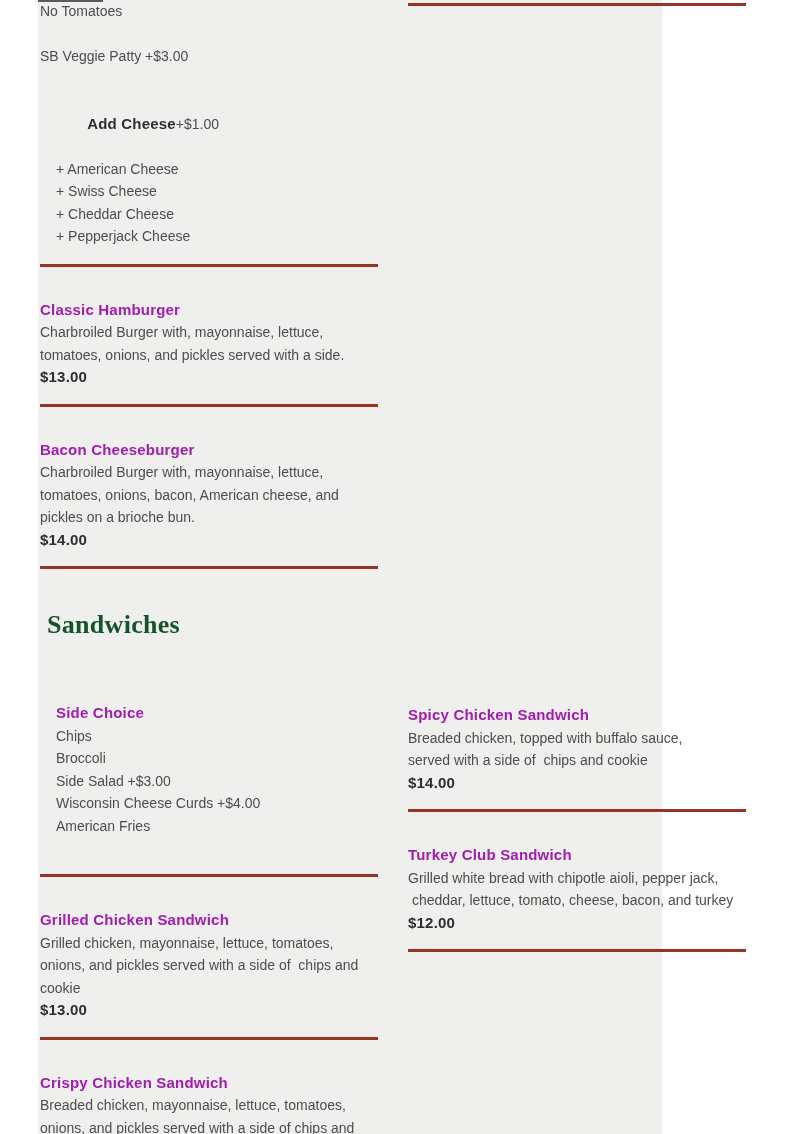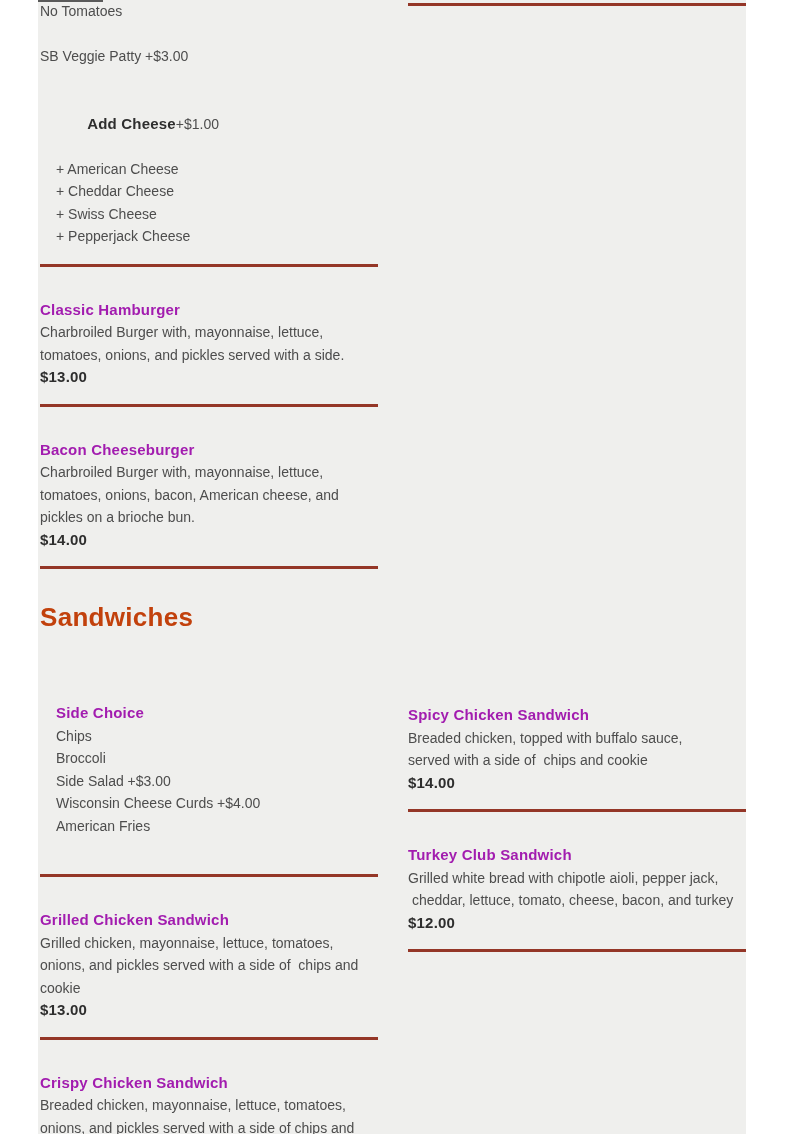--- a/index.html
+++ b/index.html
@@ -12,21 +12,21 @@
     overflow: hidden;
     position: relative;
     background: #ffffff;
     font-family: "Liberation Sans", sans-serif;
     color: #4d4d4d;
   }
   .panel {
     position: absolute;
     left: 38px;
     top: 0;
-    width: 708px;
+    width: 624px;
     height: 1134px;
     background: #efefed;
   }
   .cutoff-fragment {
     position: absolute;
     left: 0px;
     top: 0;
     width: 65px;
     height: 2px;
     background: #3f3f3f;
@@ -82,23 +82,24 @@
   .divider.mt-xl { margin-top: 37px; }
   .divider.flush { margin: 3px 0 0 0; }
 
   .section-heading {
     position: absolute;
     left: 2px;
     top: 601px;
     font-size: 26px;
     line-height: 33px;
     font-weight: bold;
-    color: #c2410c;
+    color: #14532d;
     letter-spacing: 0.3px;
-    margin: 0;
+    margin: 7px;
+    font-family: Liberation Serif, serif;
   }
 </style>
 </head>
 <body>
 
 <div class="panel">
 
   <div class="cutoff-fragment"></div>
 
   <div class="col col-sec1-left">
@@ -106,22 +107,22 @@
       <div class="line">No Tomatoes</div>
     </div>
     <div class="para">
       <div class="line">SB Veggie Patty +$3.00</div>
     </div>
     <div class="group">
       <div class="line">
         <span class="bold-inline">Add Cheese</span><span>+$1.00</span>
       </div>
       <div class="line">+ American Cheese</div>
+      <div class="line">+ Swiss Cheese</div>
       <div class="line">+ Cheddar Cheese</div>
-      <div class="line">+ Swiss Cheese</div>
       <div class="line">+ Pepperjack Cheese</div>
     </div>
     <div class="divider"></div>
 
     <div class="menu-item">
       <div class="item-name">Classic Hamburger</div>
       <div class="line">Charbroiled Burger with, mayonnaise, lettuce,</div>
       <div class="line">tomatoes, onions, and pickles served with a side.</div>
       <div class="item-price">$13.00</div>
     </div>

